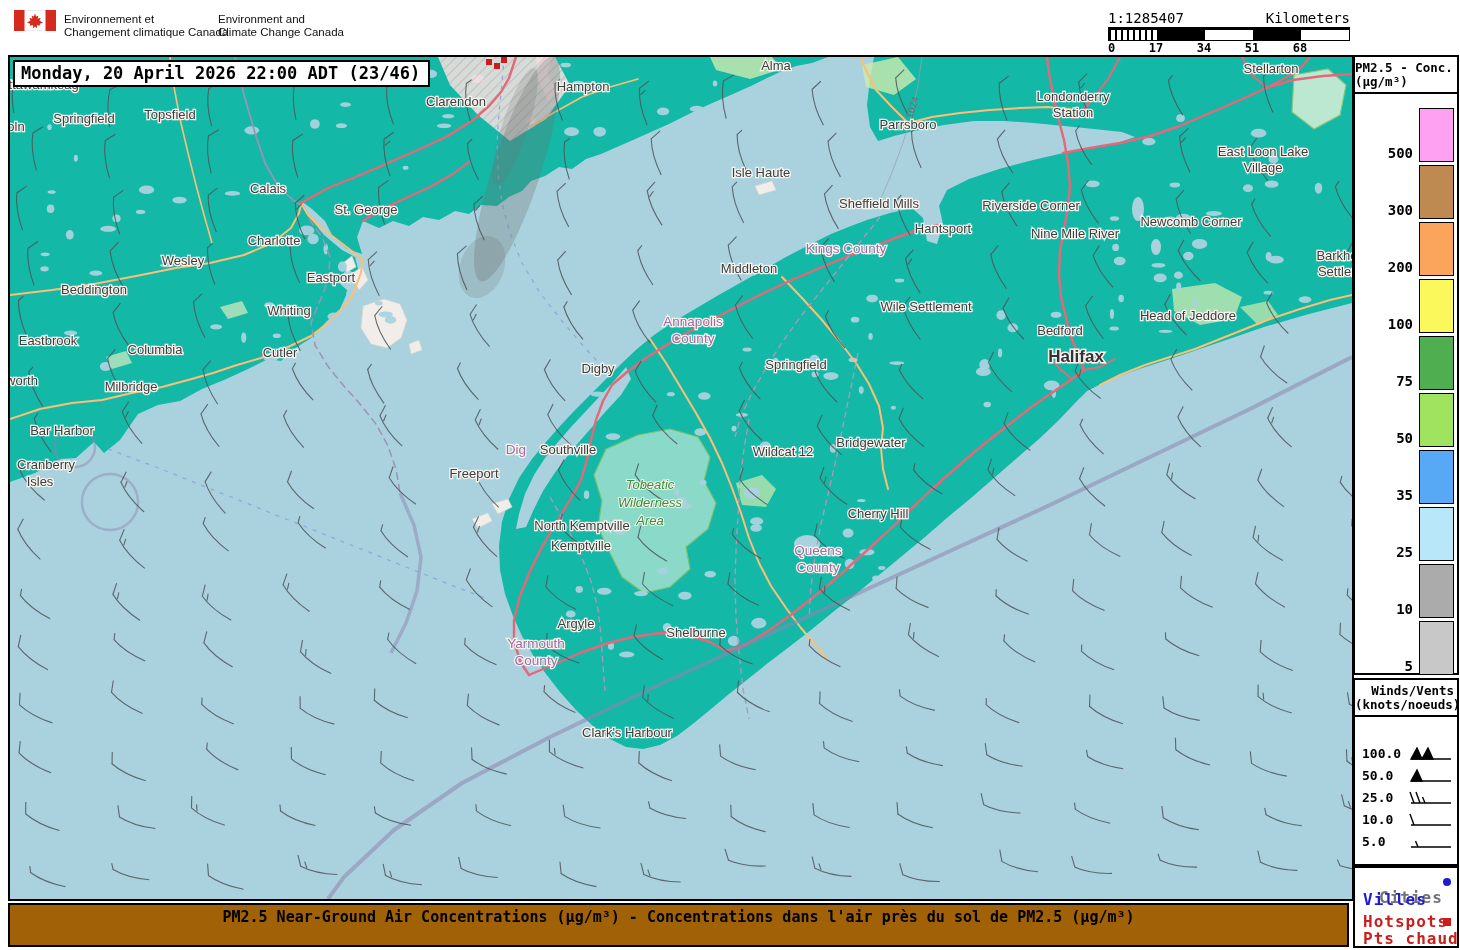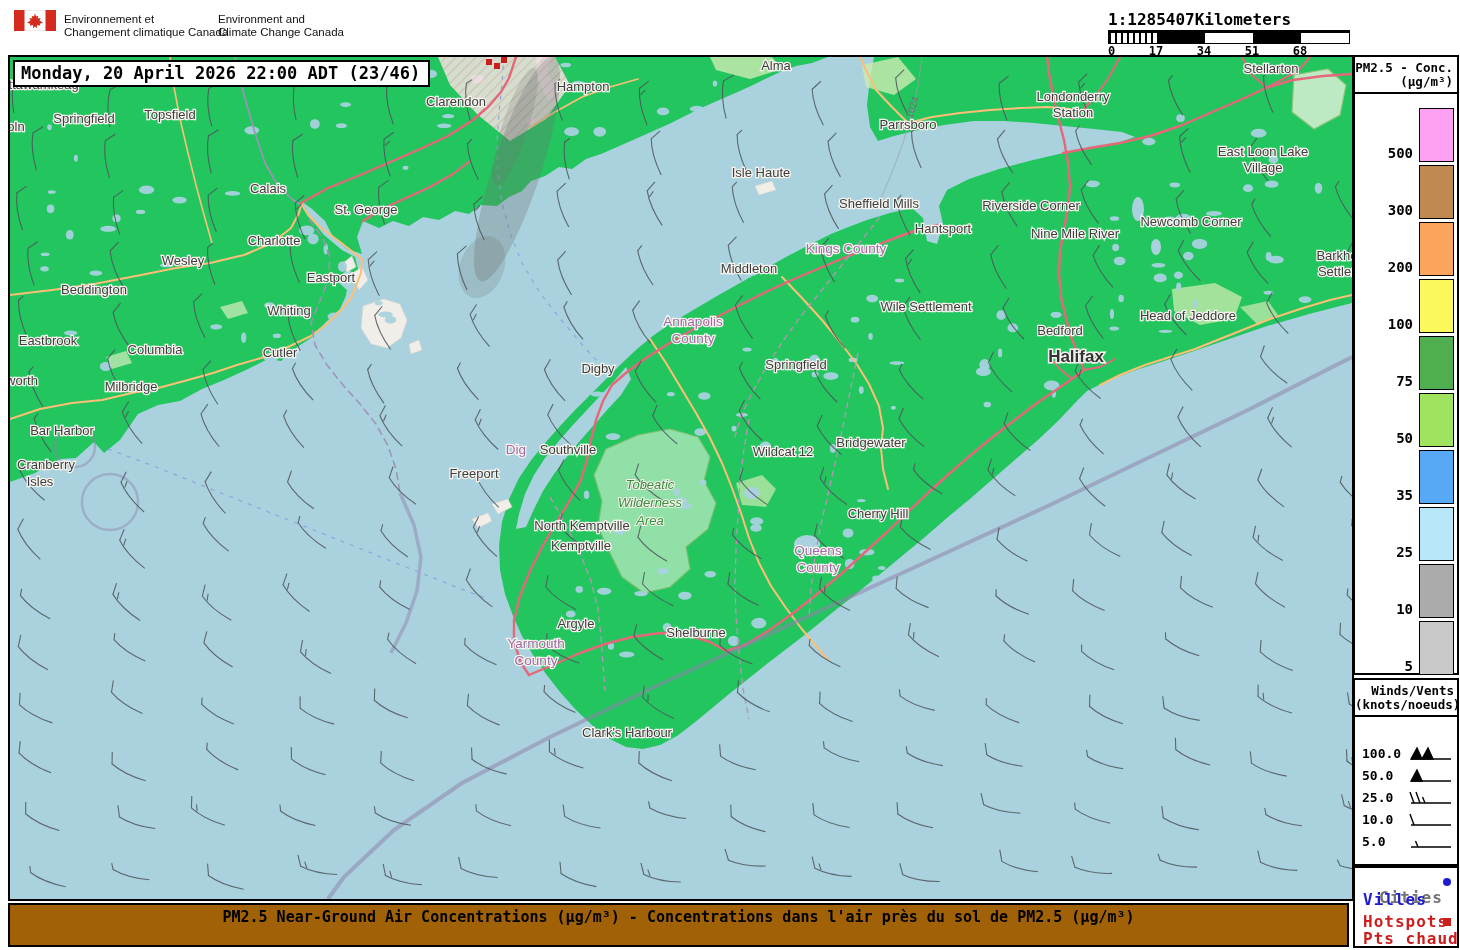--- a/index.html
+++ b/index.html
@@ -8,42 +8,42 @@
   
   #hdr{position:absolute;left:0;top:0;width:1460px;height:55px;}
   #flag{position:absolute;left:14px;top:10px;}
   .org{position:absolute;top:13px;font-family:"Liberation Sans",sans-serif;font-size:11.5px;
        line-height:13px;color:#111;white-space:pre;}
   #org-fr{left:64px;} #org-en{left:218px;}
   #titlebox{position:absolute;left:466px;top:7px;width:500px;height:36px;border:2px solid #000;
             background:#fff;display:flex;align-items:center;}
   #titlebox span{font-weight:bold;font-size:18px;letter-spacing:1px;padding-left:16px;color:#000;}
   #scale{position:absolute;left:1108px;top:10px;width:242px;}
-  #scale .row1{display:flex;font-weight:bold;font-size:16px;
+  #scale .row1{display:flex;justify-content:space-between;font-weight:normal;font-size:14px;
                border-bottom:2px solid #000;padding-bottom:1px;color:#000;}
   #scalebar{display:flex;height:10px;border:1px solid #000;margin-top:0px;}
   #scalebar div{flex:1;}
   .seg-hatch{background:repeating-linear-gradient(90deg,#000 0 2px,#fff 2px 6px);}
   .seg-b{background:#000;} .seg-w{background:#fff;}
   #scaleticks{position:relative;height:14px;font-weight:bold;font-size:12px;color:#000;}
   #scaleticks span{position:absolute;top:0;transform:translateX(-50%);}
   
   #map{position:absolute;left:8px;top:55px;width:1342px;height:842px;border:2px solid #000;
-       background:#22c55e;overflow:hidden;}
+       background:#14b8a6;overflow:hidden;}
   #stamp{position:absolute;left:3px;top:3px;border:2px solid #000;background:#fff;
          font-weight:bold;font-size:17px;padding:1px 8px 2px 6px;color:#000;z-index:30;}
   svg text{font-family:"Liberation Sans","DejaVu Sans",sans-serif;}
   .lbl-town{font-size:13px;fill:#3d3d3d;paint-order:stroke;stroke:#f7f5f0;stroke-width:2.5px;}
   .lbl-city{font-size:17px;font-weight:bold;fill:#333;paint-order:stroke;stroke:#f7f5f0;stroke-width:3px;}
   .lbl-county{font-size:13.5px;fill:#a06ba5;paint-order:stroke;stroke:#f7f5f0;stroke-width:2.5px;}
   .lbl-park{font-size:13px;font-style:italic;fill:#3e8a3e;paint-order:stroke;stroke:#f2f5ea;stroke-width:2px;}
   
   .panel{position:absolute;border:2px solid #000;background:#fff;color:#000;}
   #pm-panel{left:1353px;top:55px;width:102px;height:616px;}
-  #pm-panel .ttl{font-weight:bold;font-size:12.5px;text-align:right;padding:4px 4px 0 0;line-height:14px;}
+  #pm-panel .ttl{font-weight:bold;font-size:12.5px;text-align:left;padding:4px 4px 0 0;line-height:14px;}
   #pm-panel hr{border:none;border-top:2px solid #000;margin:3px 0 0 0;}
   .sw-box{position:absolute;width:33px;height:52px;border:1.5px solid #000;}
   .sw-val{position:absolute;font-weight:bold;font-size:14px;text-align:right;width:40px;}
   #wind-panel{left:1353px;top:678px;width:102px;height:184px;}
   #wind-panel .ttl{font-weight:bold;font-size:12.5px;text-align:right;padding:4px 3px 0 0;line-height:14px;}
   #wind-panel hr{border:none;border-top:2px solid #000;margin:3px 0 0 0;}
   .w-row{position:absolute;left:0;width:100%;height:18px;}
   .w-spd{position:absolute;left:7px;top:0;font-weight:bold;font-size:13px;}
   .w-glyph{position:absolute;right:4px;top:0;}
   #mk-panel{left:1353px;top:866px;width:102px;height:78px;}

